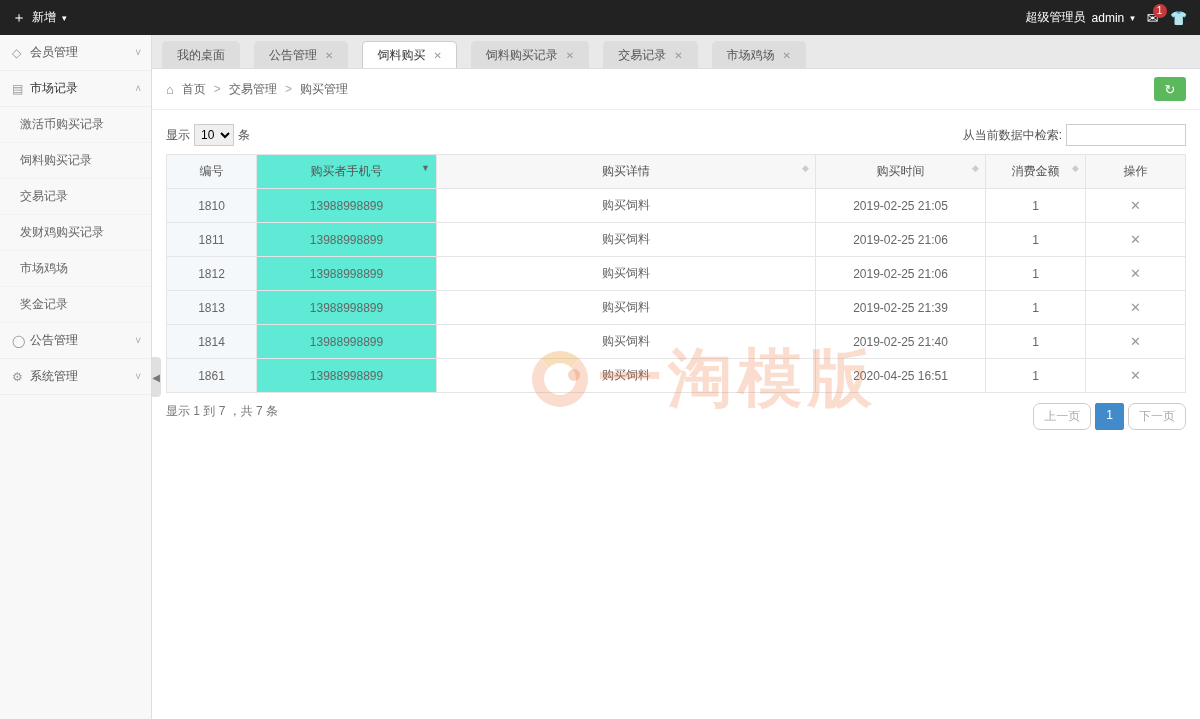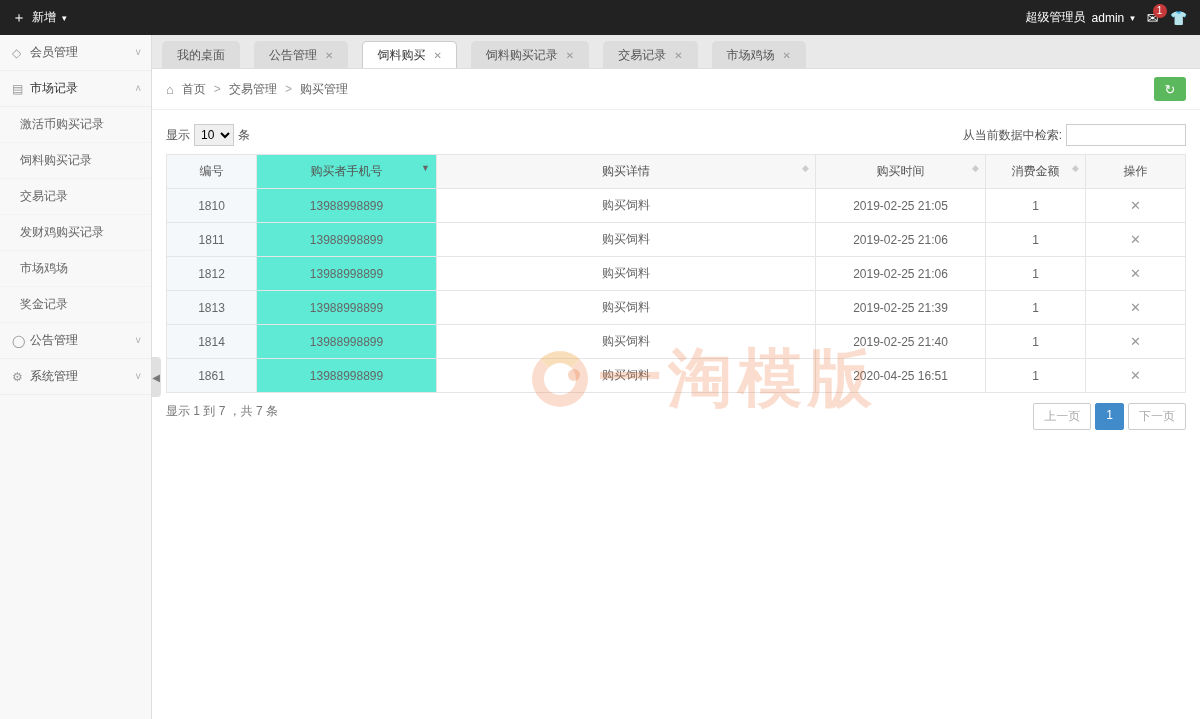--- a/index.html
+++ b/index.html
@@ -55,21 +55,21 @@
 .col-id { width: 90px; }
 .col-phone { width: 180px; }
 .col-time { width: 170px; }
 .col-amount { width: 100px; }
 .col-action { width: 100px; }
 
 .table-footer { display: flex; margin-top: 10px; color: #777; }
 .pagination { margin-left: auto; display: flex; gap: 4px; }
 .pagination .pg-btn { border: 1px solid #ccc; padding: 4px 10px; background: #fff; color: #555; cursor: pointer; border-radius: 2px; font-size: 12px; }
 .pagination .pg-btn.active { background: #428bca; color: #fff; border-color: #428bca; }
-.pagination .pg-btn.disabled { color: #aaa; cursor: not-allowed; }
+.pagination .pg-btn.disabled { color: #aaa; cursor: not-allowed; border-radius: 7px; }
 
 .watermark { position: absolute; top: 300px; left: 380px; font-size: 64px; font-weight: bold; color: rgba(235,120,60,0.25); pointer-events: none; letter-spacing: 6px; display: flex; align-items: center; gap: 10px; z-index: 2; }
 .watermark .spin { width: 56px; height: 56px; border: 12px solid rgba(235,120,60,0.25); border-top-color: rgba(235,160,60,0.35); border-radius: 50%; position: relative; }
 .watermark .spin::after { content: ""; position: absolute; width: 12px; height: 12px; background: rgba(235,120,60,0.3); border-radius: 50%; right: -4px; top: 6px; }
 </style>
 </head>
 <body>
 
 <div class="topbar">
   <div class="topbar-left">

